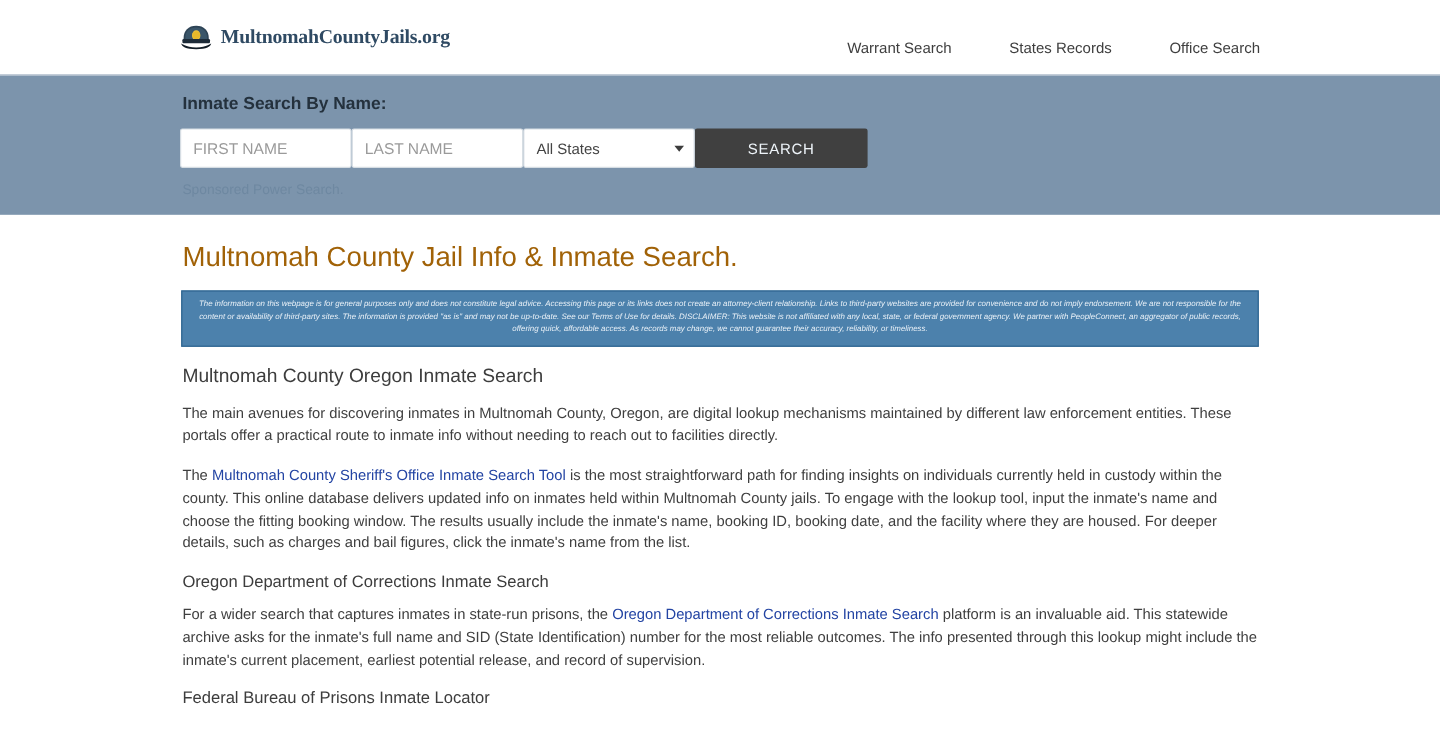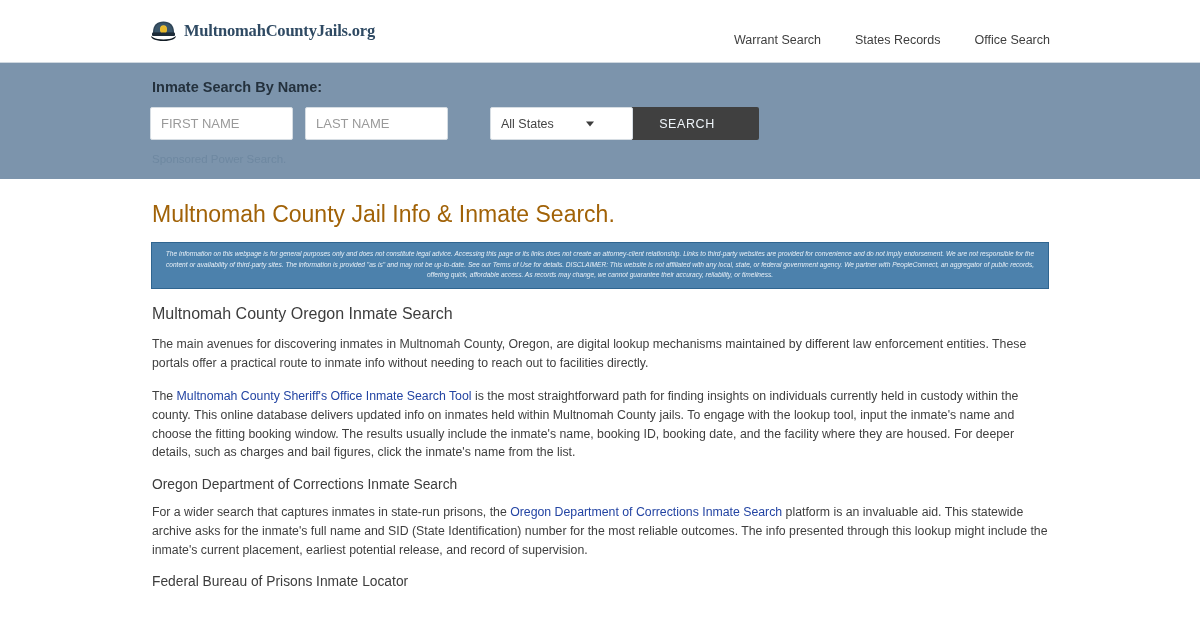--- a/index.html
+++ b/index.html
@@ -43,21 +43,21 @@
   .brand-text {
     font-size: 16.5px;
     font-weight: bold;
     color: #2f4a63;
     letter-spacing: -0.2px;
     white-space: nowrap;
   }
   .nav-links {
     display: flex;
     align-items: flex-end;
-    gap: 34px;
+    gap: 48px;
     margin-top: 17px;
   }
   .nav-link {
     font-size: 12.5px;
     color: #3e3e3e;
     text-decoration: none;
     white-space: nowrap;
   }
 
   
@@ -73,36 +73,36 @@
   }
   .band-title {
     font-size: 14.5px;
     font-weight: bold;
     color: #24313d;
     margin: 0 0 12px 2px;
   }
   .search-row {
     display: flex;
     align-items: stretch;
-    gap: 12px;
+    gap: 0;
   }
   .txt-input {
     width: 143px;
     height: 33px;
     border: 1px solid #d6dde3;
     border-radius: 2px;
     background: #fff;
     padding: 0 10px;
     font-size: 13px;
     color: #444;
     font-family: "Liberation Sans", sans-serif;
     outline: none;
   }
   .txt-input::placeholder { color: #9a9a9a; }
-  .sel-wrap { position: relative; width: 143px; height: 33px; padding-left: 30px; }
+  .sel-wrap { position: relative; width: 143px; height: 33px; }
   .sel-input {
     width: 143px;
     height: 33px;
     border: 1px solid #d6dde3;
     border-radius: 2px;
     background: #fff;
     padding: 0 26px 0 10px;
     font-size: 12.5px;
     color: #444;
     font-family: "Liberation Sans", sans-serif;

